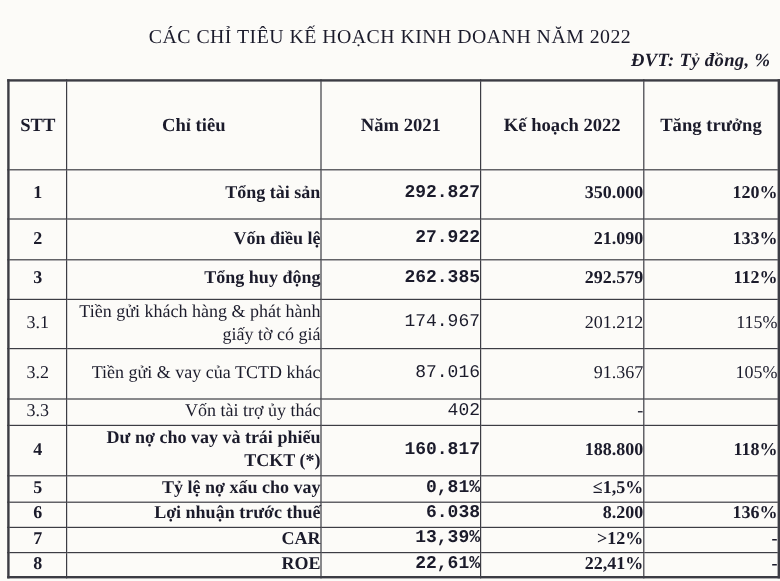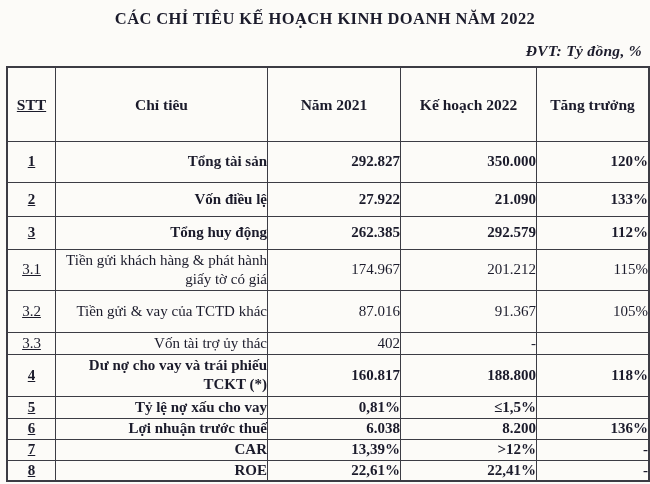--- a/index.html
+++ b/index.html
@@ -11,24 +11,24 @@
   body{
     width:650px;height:484px;overflow:hidden;
     background:var(--bg);
     font-family:"Liberation Serif","DejaVu Serif",serif;
     color:var(--text);
     position:relative;
   }
   .page{position:absolute;inset:0;}
   .title{
     position:absolute;top:5px;left:0;right:0;
-    margin:4px;
+    margin:16px;
     text-align:center;
     font-size:16.5px;
-    font-weight:700;
+    font-weight:400;
     letter-spacing:0.4px;
   }
   .unit-note{
     position:absolute;top:42px;right:8px;
     font-size:15.5px;
     font-style:italic;
     font-weight:600;
     letter-spacing:0.3px;
     margin-left:34px;
   }
@@ -47,27 +47,27 @@
     line-height:1.25;
   }
   table.kpi{border:2px solid var(--border);}
   thead tr{height:74px;}
   thead th{
     font-weight:700;
     font-size:15.5px;
     text-align:center;
   }
   
-  th:nth-child(1),td:nth-child(1){width:47px;text-align:center;text-decoration:underline;}
+  th:nth-child(1),td:nth-child(1){width:47px;text-align:center;}
   th:nth-child(2),td:nth-child(2){width:211px;}
   th:nth-child(3),td:nth-child(3){width:132px;margin-top:16px;}
   th:nth-child(4),td:nth-child(4){width:135px;}
   th:nth-child(5),td:nth-child(5){width:111px;}
   td:nth-child(2){text-align:right;padding-left:8px;padding-right:6px;}
-  td:nth-child(3){text-align:right;padding-right:16px;}
+  td:nth-child(3){text-align:right;padding-right:16px;font-family:Liberation Mono, monospace;}
   td:nth-child(4){text-align:right;padding-right:14px;}
   td:nth-child(5){text-align:right;padding-right:8px;}
   
   tbody tr:nth-child(1){height:41px;}
   tbody tr:nth-child(2){height:34px;}
   tbody tr:nth-child(3){height:33px;}
   tbody tr:nth-child(4){height:41px;padding-left:40px;}
   tbody tr:nth-child(5){height:42px;}
   tbody tr:nth-child(6){height:22px;}
   tbody tr:nth-child(7){height:42px;}

